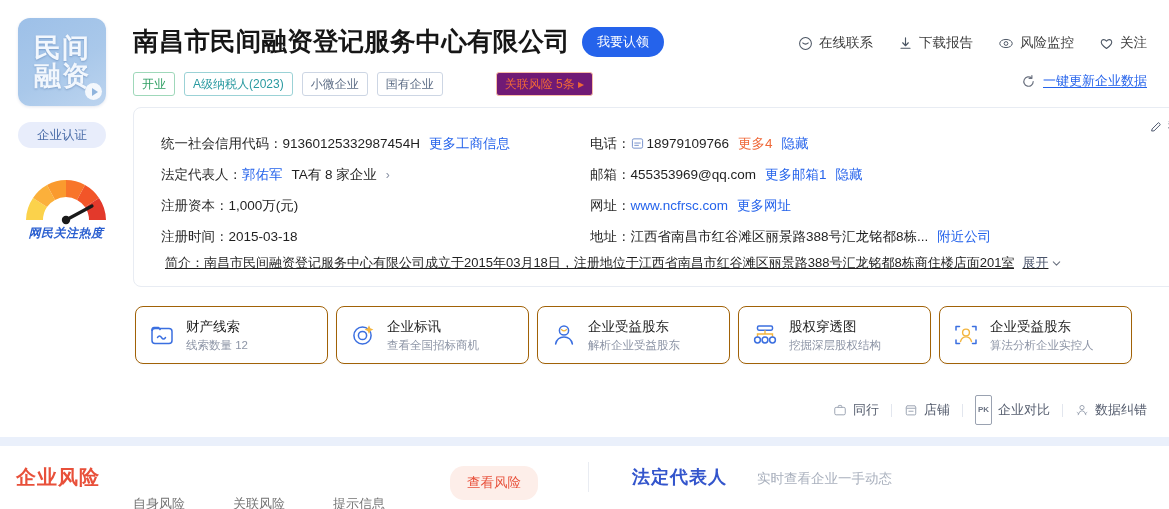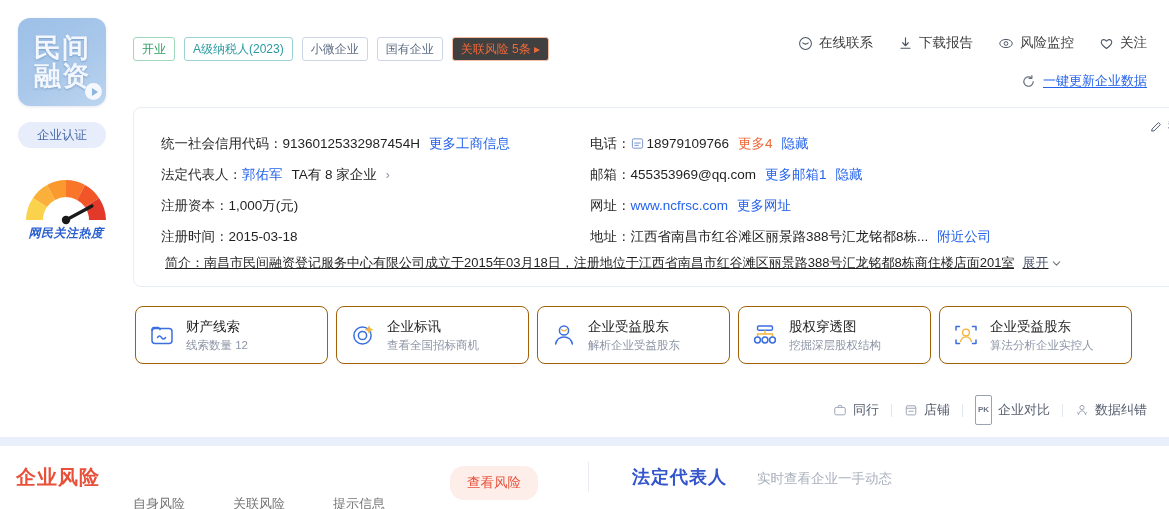--- a/index.html
+++ b/index.html
@@ -72,21 +72,21 @@
   }
 
   .tags-row { display: flex; align-items: center; gap: 9px; margin-top: 13px; }
   .tag {
     font-size: 12px; padding: 2.5px 8px; border-radius: 3px;
     border: 1px solid #cdd6e4; color: #5b6b84; background: #fff; white-space: nowrap;
   }
   .tag.green { color:#2e9e62; border-color:#9fd8ba; }
   .tag.teal  { color:#2a9aa0; border-color:#9bd2d6; }
   .tag.gray  { color:#5b6b84; border-color:#cdd6e4; }
-  .tag.risk  { color:#ef6838; border-color:#f7bda6; background:#404040; }
+  .tag.risk  { color:#ef6838; border-color:#f7bda6; background:#701a75;margin-left:44px; }
 
   
   .top-actions {
     position: absolute; right: 22px; top: 34px;
     display: flex; align-items: center; gap: 25px;
     font-size: 13.5px; color: #3d3d3d;
   }
   .top-action { display: flex; align-items: center; gap: 6px; cursor: pointer; white-space: nowrap; }
   .refresh-row {
     position: absolute; right: 22px; top: 72px;
@@ -220,20 +220,24 @@
             <path d="M33,-22 A40,40 0 0,1 40,0 L23,0 A23,23 0 0,0 19,-13 Z" fill="#e3392b"></path>
             <line x1="0" y1="0" x2="26" y2="-14" stroke="#1a1a1a" stroke-width="3.2" stroke-linecap="round"></line>
             <circle cx="0" cy="0" r="4.2" fill="#1a1a1a"></circle>
           </g>
         </svg>
         <div class="gauge-label">网民关注热度</div>
       </div>
     </div>
 
     <div class="header">
+      <div class="title-row">
+        <div class="company-title">南昌市民间融资登记服务中心有限公司</div>
+        <button class="claim-btn">我要认领</button>
+      </div>
       <div class="tags-row">
         <span class="tag green">开业</span>
         <span class="tag teal">A级纳税人(2023)</span>
         <span class="tag gray">小微企业</span>
         <span class="tag gray">国有企业</span>
         <span class="tag risk">关联风险 5条 ▸</span>
       </div>
     </div>
 
     <div class="top-actions">

